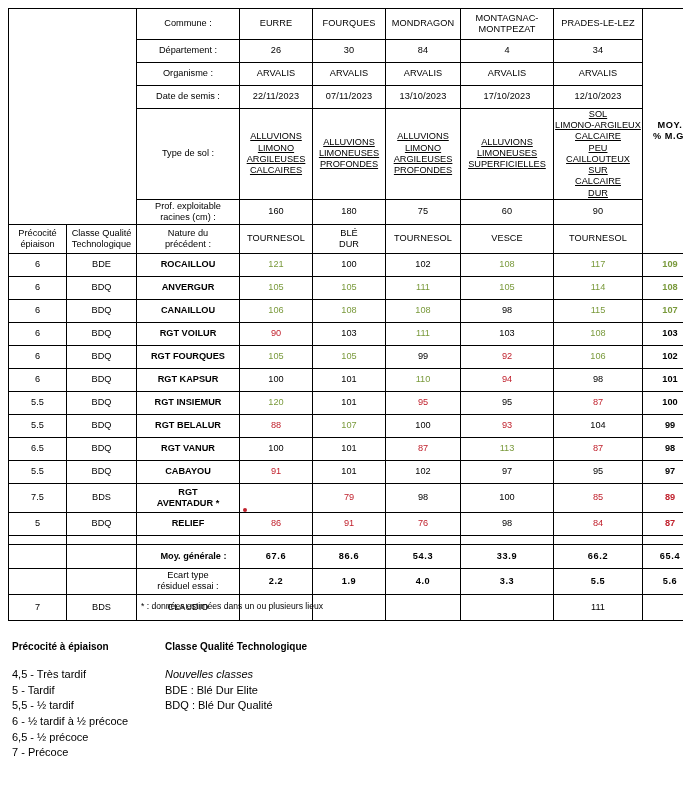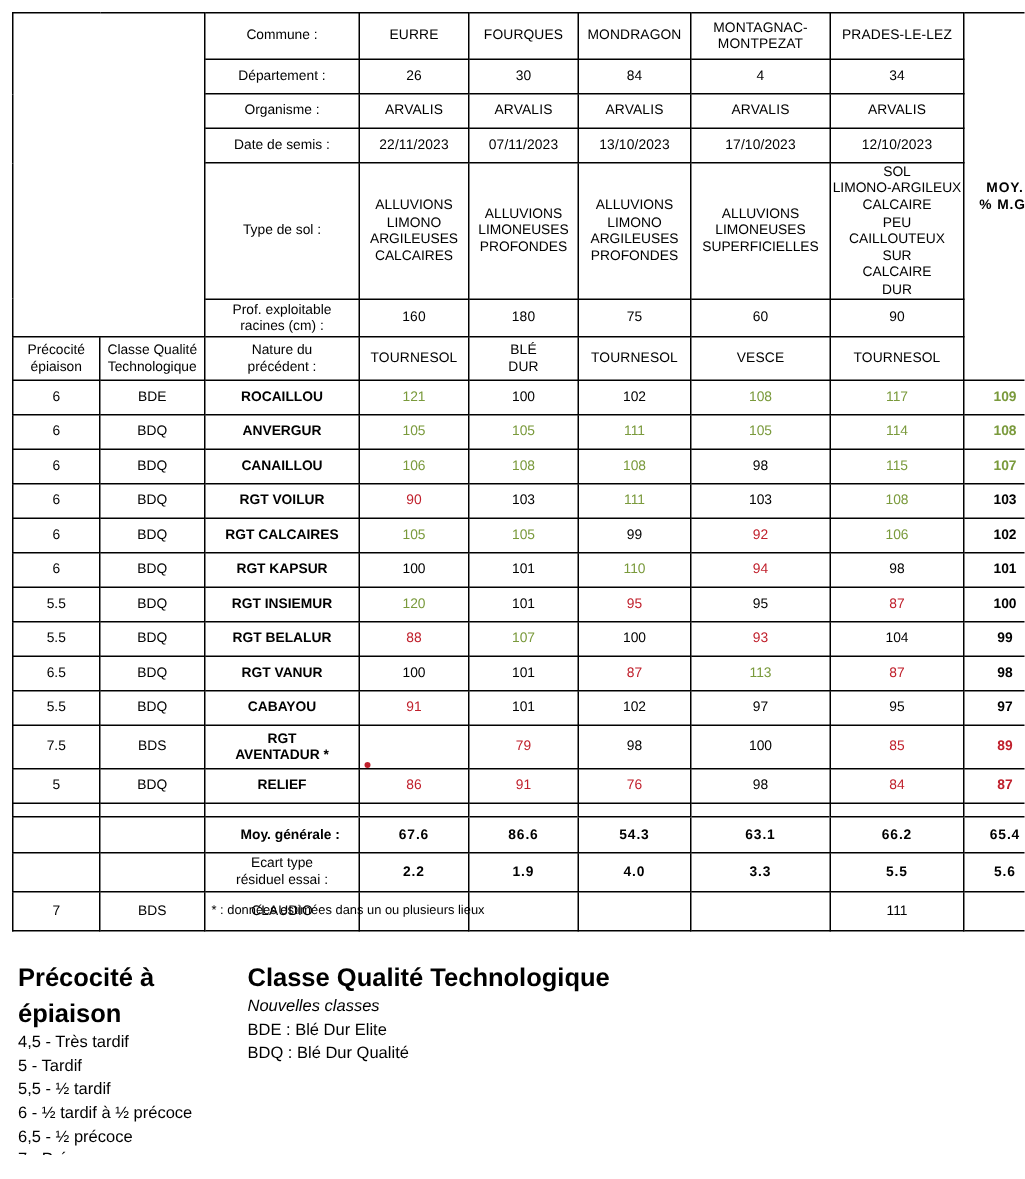--- a/index.html
+++ b/index.html
@@ -64,20 +64,21 @@
     line-height: 1.2;
   }
   .hdrval {
     font-size: 9.2px;
     letter-spacing: 0.1px;
   }
   .soil {
     font-size: 8.6px;
     line-height: 1.3;
     padding: 4px 3px;
+    text-decoration: underline;
   }
   .num { font-size: 9.6px; }
   .numbold { font-size: 9.6px; font-weight: bold; letter-spacing: 0.6px; }
   .moycol { font-weight: bold; font-size: 9.6px; }
   .green { color: #7a9a3c; }
   .red   { color: #c0202c; }
   .black { color: #000000; }
 
   .hdrlabel-block {
     text-align: center;
@@ -114,22 +115,22 @@
   .legend {
     position: absolute;
     font-size: 11px;
     line-height: 1.42;
     text-align: left;
   }
   .legend.left  { left: 12px;  top: 640px; width: 150px; }
   .legend.right { left: 165px; top: 640px; width: 250px; }
   .legend .ltitle {
     font-weight: bold;
-    font-size: 17px;
-    margin-bottom: 0;
+    font-size: 10px;
+    margin-bottom: 13px;
   }
   .legend .italic { font-style: italic; }
   .legend .litem { white-space: normal; }
 </style>
 </head>
 <body>
 
 <div id="root">
 
   <table class="grid">
@@ -245,21 +246,21 @@
           <td class="num red">90</td>
           <td class="num black">103</td>
           <td class="num green">111</td>
           <td class="num black">103</td>
           <td class="num green">108</td>
           <td class="moycol black">103</td>
         </tr>
         <tr style="height: 23px;">
           <td class="c-preco frameL num">6</td>
           <td class="c-classe num">BDQ</td>
-          <td class="varname">RGT CALCAIRES</td>
+          <td class="varname">RGT FOURQUES</td>
           <td class="num green">105</td>
           <td class="num green">105</td>
           <td class="num black">99</td>
           <td class="num red">92</td>
           <td class="num green">106</td>
           <td class="moycol black">102</td>
         </tr>
         <tr style="height: 23px;">
           <td class="c-preco frameL num">6</td>
           <td class="c-classe num">BDQ</td>
@@ -348,21 +349,21 @@
           <td style="border-top:none;border-bottom:none;"></td>
           <td style="border-top:none;border-bottom:none;"></td>
         </tr>
         <tr style="height: 24px;">
           <td class="c-preco frameL"></td>
           <td class="c-classe"></td>
           <td class="lbl" style="font-weight:bold;padding-left:11px;">Moy. générale :</td>
           <td class="numbold">67.6</td>
           <td class="numbold">86.6</td>
           <td class="numbold">54.3</td>
-          <td class="numbold">63.1</td>
+          <td class="numbold">33.9</td>
           <td class="numbold">66.2</td>
           <td class="numbold">65.4</td>
         </tr>
         <tr style="height: 26px;">
           <td class="c-preco frameL"></td>
           <td class="c-classe"></td>
           <td class="lbl">Ecart type<br>résiduel essai :</td>
           <td class="numbold">2.2</td>
           <td class="numbold">1.9</td>
           <td class="numbold">4.0</td>

